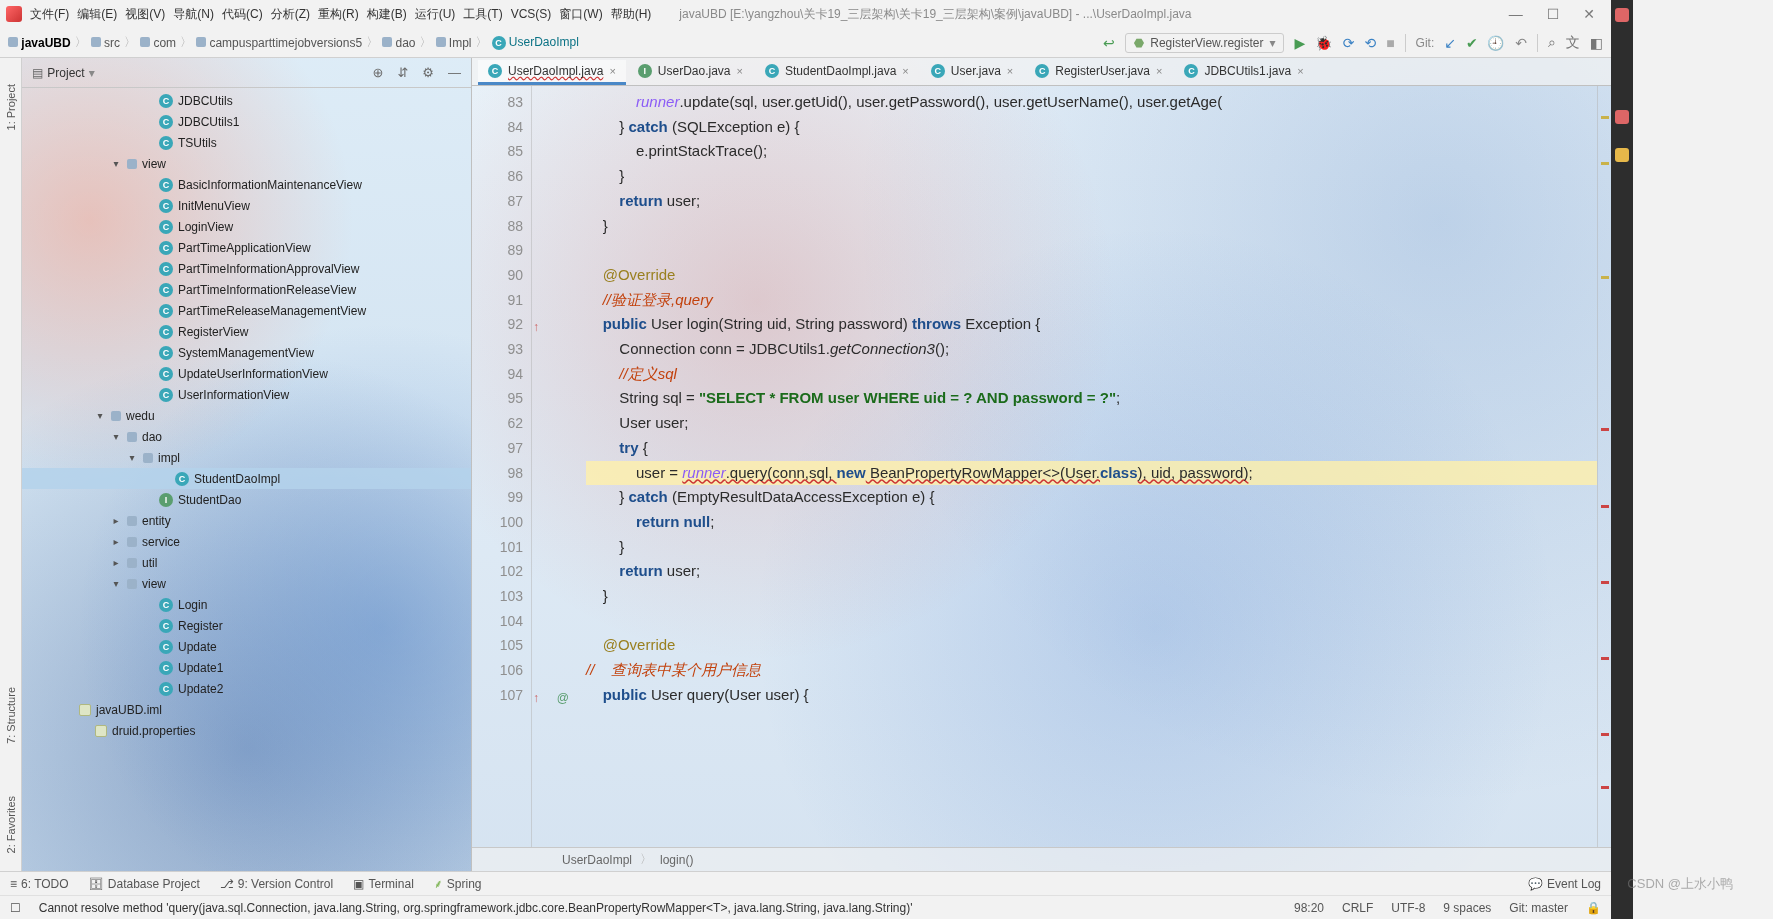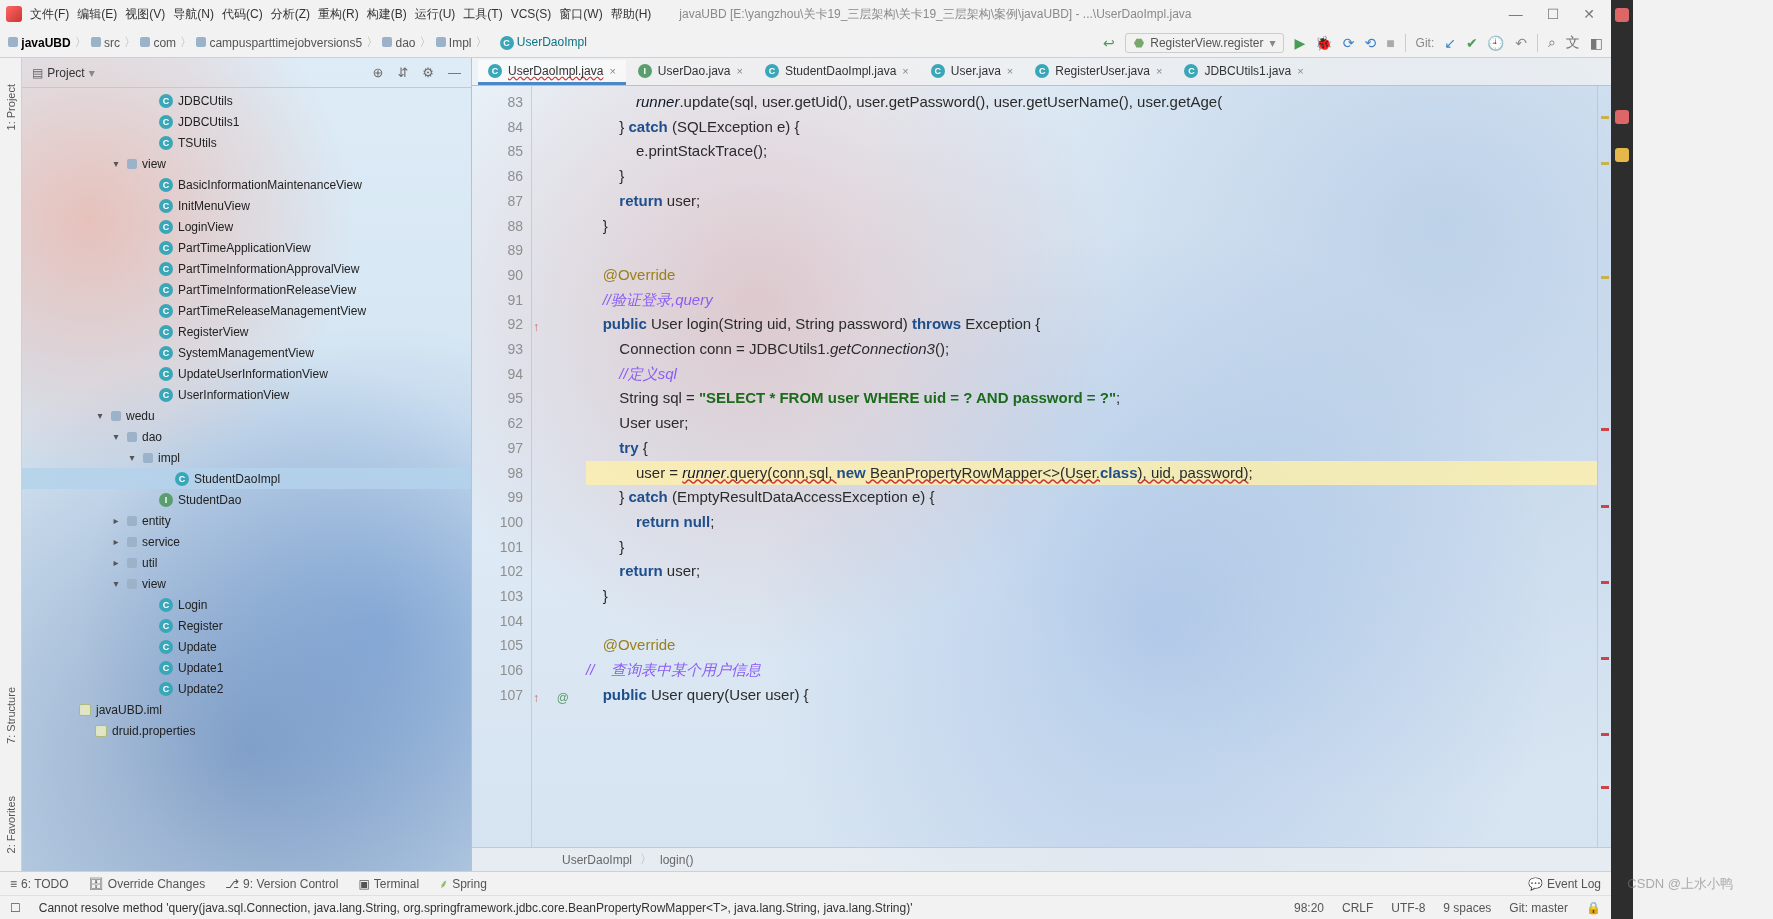--- a/index.html
+++ b/index.html
@@ -12,21 +12,21 @@
 .menubar{ height:28px; background:#f2f2f2; display:flex; align-items:center; padding:0 6px; gap:4px; color:#333; overflow:hidden; white-space:nowrap;}
 .menubar .logo{ width:16px; height:16px; background:linear-gradient(135deg,#f66,#c33); border-radius:3px; }
 .menubar .mi{ padding:2px 4px; }
 .menubar .title{ margin-left:20px; color:#8a8a8a; flex:1; overflow:hidden; text-overflow:ellipsis;}
 .menubar .winctl{ margin-left:auto; display:flex; gap:24px; color:#7a7a7a; font-size:14px; padding-right:10px; }
 
 .navbar{ height:30px; background:#f2f2f2; border-bottom:1px solid #d0d0d0; display:flex; align-items:center; padding:0 8px; gap:4px; overflow:hidden; white-space:nowrap;}
 .crumb{ display:flex; align-items:center; gap:4px; }
 .crumb .sep{ color:#aaa; }
 .crumb .pkg{ color:#555; }
-.crumb .cls{ color:#0b7285; font-weight:500;margin-left:8px; }
+.crumb .cls{ color:#0b7285; font-weight:500; }
 .fld{ width:10px; height:10px; background:#9bb2c9; border-radius:2px; display:inline-block; }
 .cico{ width:14px; height:14px; border-radius:50%; background:#3aa7b8; color:#fff; font-size:9px; display:inline-flex; align-items:center; justify-content:center; font-weight:bold; }
 .cico.i{ background:#5a9e6f; }
 .navright{ margin-left:auto; display:flex; align-items:center; gap:10px; color:#888;}
 .navright .dd{ border:1px solid #ccc; padding:2px 8px; border-radius:3px; color:#555; display:flex; align-items:center; gap:6px; }
 .ticon{ font-size:14px; }
 .green{ color:#499c54; }
 .blue{ color:#3b82c4; }
 
 .body{ flex:1; display:flex; min-height:0; }
@@ -63,23 +63,23 @@
 .tab .x{ color:#888; font-size:11px;}
 .code{ flex:1; display:flex; min-height:0; position:relative; z-index:1;}
 .gutter{ width:60px; text-align:right; padding:4px 8px 4px 0; color:#8f8f8f; font-family:Consolas,monospace; font-size:14px; line-height:24.7px; position:relative; border-right:1px solid rgba(180,180,180,0.5);}
 .gutter .gl{ position:relative; }
 .gutter .ov{ position:absolute; right:-46px; top:3px; font-size:12px; color:#5a9e6f;}
 .gutter .up{ position:absolute; right:-16px; top:3px; color:#c66; font-size:12px;}
 .markcol{ width:44px; }
 .src{ flex:1; padding:4px 0 4px 10px; font-family:Consolas,"JetBrains Mono",monospace; font-size:15px; line-height:24.7px; white-space:pre; overflow:hidden; color:#2b2b2b;}
 .kw{ color:#1e4e8c; font-weight:bold; }
 .str{ color:#1b6b1b; font-weight:bold; }
-.cmt{ color:#8b5cf6; font-style:italic; }
+.cmt{ color:#c2410c; font-style:italic; }
 .ann{ color:#9a8020; }
-.fld2{ color:#0f172a; font-style:italic; }
+.fld2{ color:#8b5cf6; font-style:italic; }
 .stat{ font-style:italic; }
 .hl{ background:rgba(255,240,170,0.8); display:inline-block; width:100%; }
 .redw{ text-decoration:wavy underline #cc3333; text-decoration-skip-ink:none; }
 .warnstrip{ width:14px; border-left:1px solid rgba(180,180,180,0.5); position:relative;}
 .warnstrip .m{ position:absolute; width:8px; height:3px; left:3px;}
 
 .crumbbar{ height:24px; border-top:1px solid #c8c8c8; display:flex; align-items:center; padding-left:90px; gap:8px; color:#666; position:relative; z-index:1; background:rgba(242,242,242,0.6);}
 
 .bottombar{ height:24px; background:#f2f2f2; border-top:1px solid #d0d0d0; display:flex; align-items:center; padding:0 10px; gap:20px; color:#555;}
 .bottombar .bi{ display:flex; align-items:center; gap:4px;}
@@ -415,21 +415,21 @@
         <span>UserDaoImpl</span>
           <span style="color:#aaa">〉</span>
           <span>login()</span>
       </div>
     </div>
 
   </div>
 
   <div class="bottombar">
     <span class="bi">≡ <span>6: TODO</span></span>
-    <span class="bi">🗄 <span>Override Changes</span></span>
+    <span class="bi">🗄 <span>Database Project</span></span>
     <span class="bi">⎇ <span>9: Version Control</span></span>
     <span class="bi">▣ <span>Terminal</span></span>
     <span class="bi">
         <span style="color:#6aaa3a">⸙</span> 
         <span>Spring</span>
       </span>
     <span class="bi right">💬 <span>Event Log</span></span>
   </div>
 
   <div class="statusbar">

